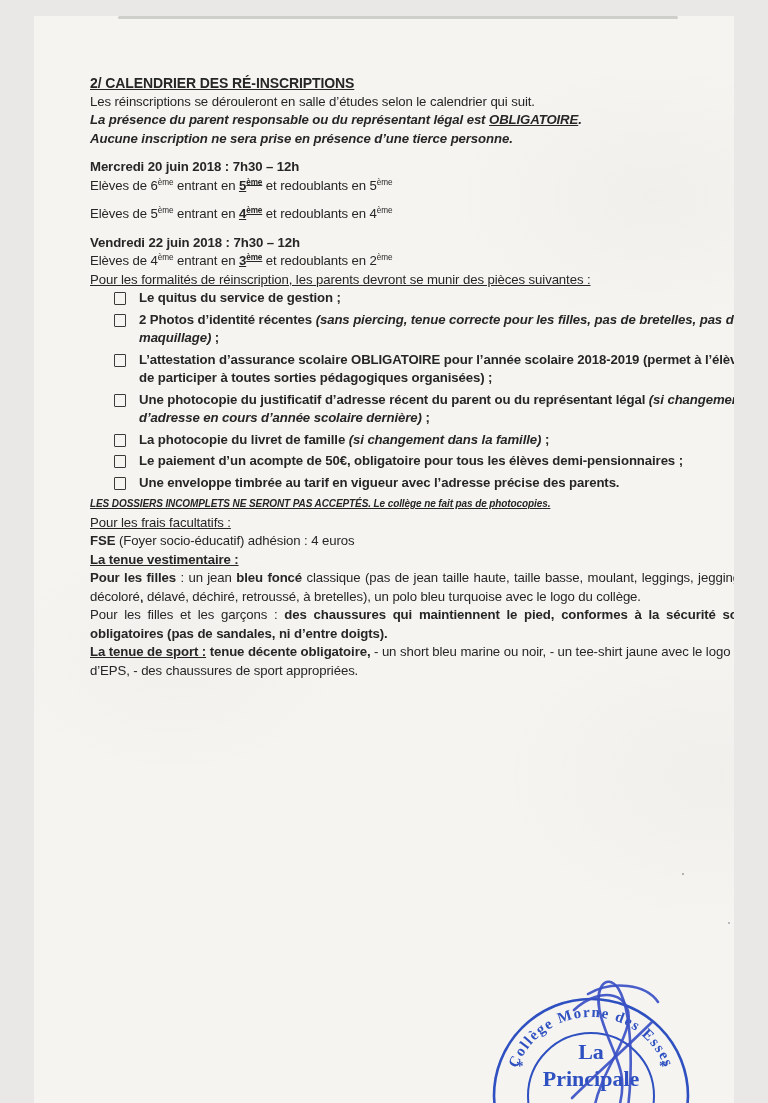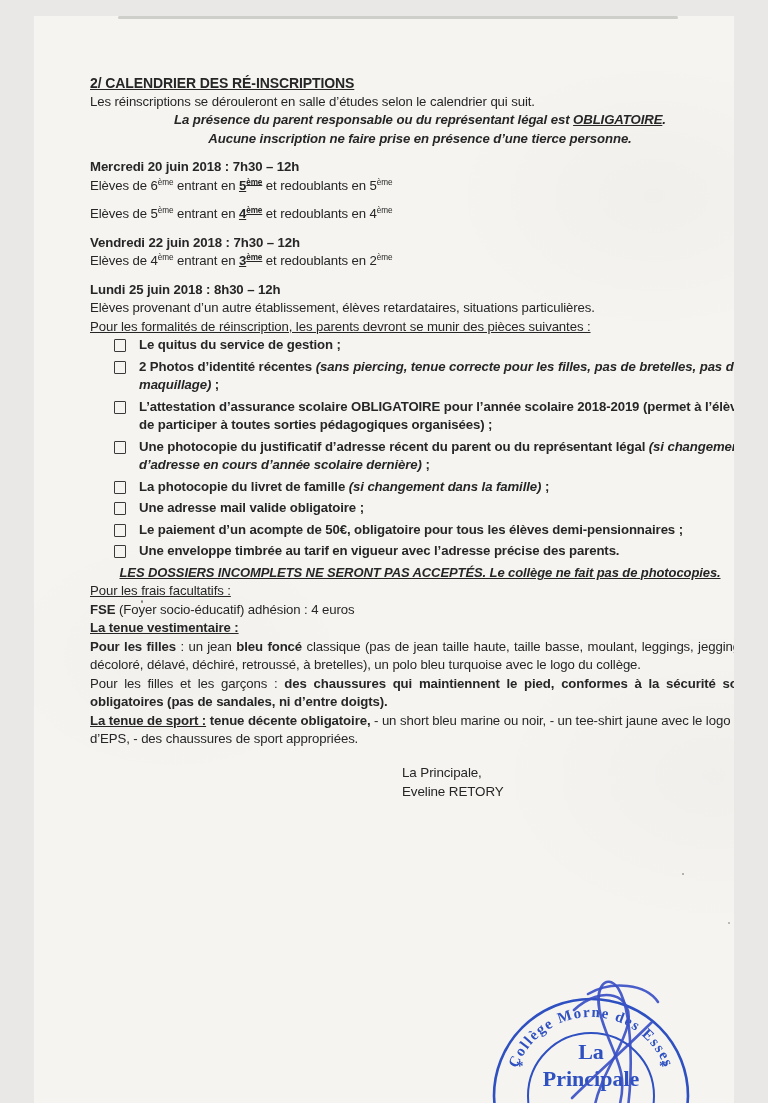--- a/index.html
+++ b/index.html
@@ -22,29 +22,29 @@
   .speck.s3{left:694px;top:906px;width:2px;height:2px;opacity:.45;}
   .speck.s4{left:107px;top:584px;width:2px;height:3px;opacity:.7;}
 
   .content{position:absolute;left:56px;top:58px;width:660px;font-size:13.2px;line-height:18.5px;letter-spacing:-0.1px;}
   .content p{margin:0;}
   .b{font-weight:700;}
   .i{font-style:italic;}
   .u{text-decoration:underline;}
   .sup{vertical-align:super;font-size:0.62em;line-height:0;}
   .title{font-size:14px;margin:0 0 9px 0;}
-  .center{text-align:center;margin-bottom:3px;}
+  .center{margin-bottom:3px;}
   .intro{margin-bottom:3px;}
   .cal{margin-top:10px;}
   .pieces-heading{margin-top:16px;margin-bottom:4px;}
   ul.checklist{list-style:none;margin:0;padding:0;}
   ul.checklist li{display:flex;margin-bottom:3px;}
   .checkbox{width:10px;height:11px;border:1.5px solid #3a3a3a;border-radius:1px;flex:0 0 auto;margin:3px 13px 0 24px;}
   .check-text{flex:1 1 auto;}
-  .warning{margin-top:14px;font-size:13px;}
+  .warning{margin-top:14px;font-size:10px;}
   .fees-heading{margin-top:28px;margin-bottom:2px;}
   .dress-heading{margin-top:16px;margin-bottom:2px;}
   .just{text-align:justify;}
   .sig{margin-top:14px;margin-left:312px;font-size:13.4px;line-height:19px;}
   .stamp{position:absolute;left:442px;top:960px;overflow:visible;z-index:3;}
   .stamp-ring-text{font-family:"Liberation Serif", serif;font-weight:700;font-size:15px;letter-spacing:1.5px;}
   .stamp-star{font-family:"Liberation Serif", serif;font-weight:700;font-size:15px;}
   .stamp-center{font-family:"Liberation Serif", serif;font-weight:700;font-size:22px;text-anchor:middle;}
   .sig-stroke{fill:none;stroke-width:2.6;stroke-linecap:round;opacity:.92;}
   .ring{fill:none;}
@@ -56,36 +56,32 @@
   <div class="edge-line"></div>
   <div class="speck s1"></div>
   <div class="speck s2"></div>
   <div class="speck s3"></div>
   <div class="speck s4"></div>
 
   <div class="content">
     <p class="title"><span class="b u">2/ CALENDRIER DES RÉ-INSCRIPTIONS</span></p>
     <p class="intro"><span>Les réinscriptions se dérouleront en salle d’études selon le calendrier qui suit.</span></p>
     <p class="center"><span class="b i">La présence du parent responsable ou du représentant légal est </span><span class="b i u">OBLIGATOIRE</span><span class="b i">.</span></p>
-    <p class="center"><span class="b i">Aucune inscription ne faire prise en présence d’une tierce personne.</span></p>
+    <p class="center"><span class="b i">Aucune inscription ne sera prise en présence d’une tierce personne.</span></p>
 
     <div class="cal">
       <p><span class="b">Mercredi 20 juin 2018 : 7h30 – 12h</span></p>
       <p><span>Elèves de 6</span><span class="sup">ème</span><span> entrant en </span><span class="b u">5</span><span class="b u sup">ème</span><span> et redoublants en 5</span><span class="sup">ème</span></p>
     </div>
     <div class="cal">
       <p><span>Elèves de 5</span><span class="sup">ème</span><span> entrant en </span><span class="b u">4</span><span class="b u sup">ème</span><span> et redoublants en 4</span><span class="sup">ème</span></p>
     </div>
     <div class="cal">
       <p><span class="b">Vendredi 22 juin 2018 : 7h30 – 12h</span></p>
       <p><span>Elèves de 4</span><span class="sup">ème</span><span> entrant en </span><span class="b u">3</span><span class="b u sup">ème</span><span> et redoublants en 2</span><span class="sup">ème</span></p>
-    </div>
-    <div class="cal">
-      <p><span class="b">Lundi 25 juin 2018 : 8h30 – 12h</span></p>
-      <p><span>Elèves provenant d’un autre établissement, élèves retardataires, situations particulières.</span></p>
     </div>
 
     <p class="pieces-heading"><span class="u">Pour les formalités de réinscription, les parents devront se munir des pièces suivantes :</span></p>
     <ul class="checklist">
       <li>
           <span class="checkbox"></span>
           <span class="check-text"><span class="b">Le quitus du service de gestion ;</span></span>
         </li>
       <li>
           <span class="checkbox"></span>
@@ -98,46 +94,38 @@
       <li>
           <span class="checkbox"></span>
           <span class="check-text"><span class="b">Une photocopie du justificatif d’adresse récent du parent ou du représentant légal </span><span class="b i">(si changement d’adresse en cours d’année scolaire dernière)</span><span class="b"> ;</span></span>
         </li>
       <li>
           <span class="checkbox"></span>
           <span class="check-text"><span class="b">La photocopie du livret de famille </span><span class="b i">(si changement dans la famille)</span><span class="b"> ;</span></span>
         </li>
       <li>
           <span class="checkbox"></span>
-          <span class="check-text"><span class="b">Une adresse mail valide obligatoire ;</span></span>
-        </li>
-      <li>
-          <span class="checkbox"></span>
           <span class="check-text"><span class="b">Le paiement d’un acompte de 50€, obligatoire pour tous les élèves demi-pensionnaires ;</span></span>
         </li>
       <li>
           <span class="checkbox"></span>
           <span class="check-text"><span class="b">Une enveloppe timbrée au tarif en vigueur avec l’adresse précise des parents.</span></span>
         </li>
     </ul>
 
     <p class="center warning"><span class="b i u">LES DOSSIERS INCOMPLETS NE SERONT PAS ACCEPTÉS. Le collège ne fait pas de photocopies.</span></p>
 
     <p class="fees-heading"><span class="u">Pour les frais facultatifs :</span></p>
     <p><span class="b">FSE </span><span>(Foyer socio-éducatif) adhésion : 4 euros</span></p>
 
     <p class="dress-heading"><span class="b u">La tenue vestimentaire :</span></p>
     <p class="just"><span class="b">Pour les filles</span><span> : un jean </span><span class="b">bleu foncé</span><span> classique (pas de jean taille haute, taille basse, moulant, leggings, jeggings, décoloré, délavé, déchiré, retroussé, à bretelles), un polo bleu turquoise avec le logo du collège.</span></p>
     <p class="just"><span>Pour les filles et les garçons : </span><span class="b">des chaussures qui maintiennent le pied, conformes à la sécurité sont obligatoires (pas de sandales, ni d’entre doigts).</span></p>
     <p><span class="b u">La tenue de sport :</span><span> </span><span class="b">tenue décente obligatoire,</span><span> - un short bleu marine ou noir, - un tee-shirt jaune avec le logo d’EPS, - des chaussures de sport appropriées.</span></p>
 
-    <div class="sig">
-      <p>La Principale,</p>
-      <p>Eveline RETORY</p>
-    </div>
   </div>
 
   <svg class="stamp" width="250" height="150" viewBox="0 0 250 150">
     <circle class="ring" cx="115" cy="120" r="97" stroke-width="2.6" stroke="#2e50c0"></circle>
     <circle class="ring" cx="115" cy="120" r="63" stroke-width="2" stroke="#2e50c0"></circle>
     <defs>
       <path id="arcTop" d="M 36,120 A 79,79 0 0 1 194,120"></path>
       <path id="arcBottom" d="M 36,120 A 79,79 0 0 0 194,120"></path>
     </defs>
     <text class="stamp-ring-text" fill="#2e50c0">

